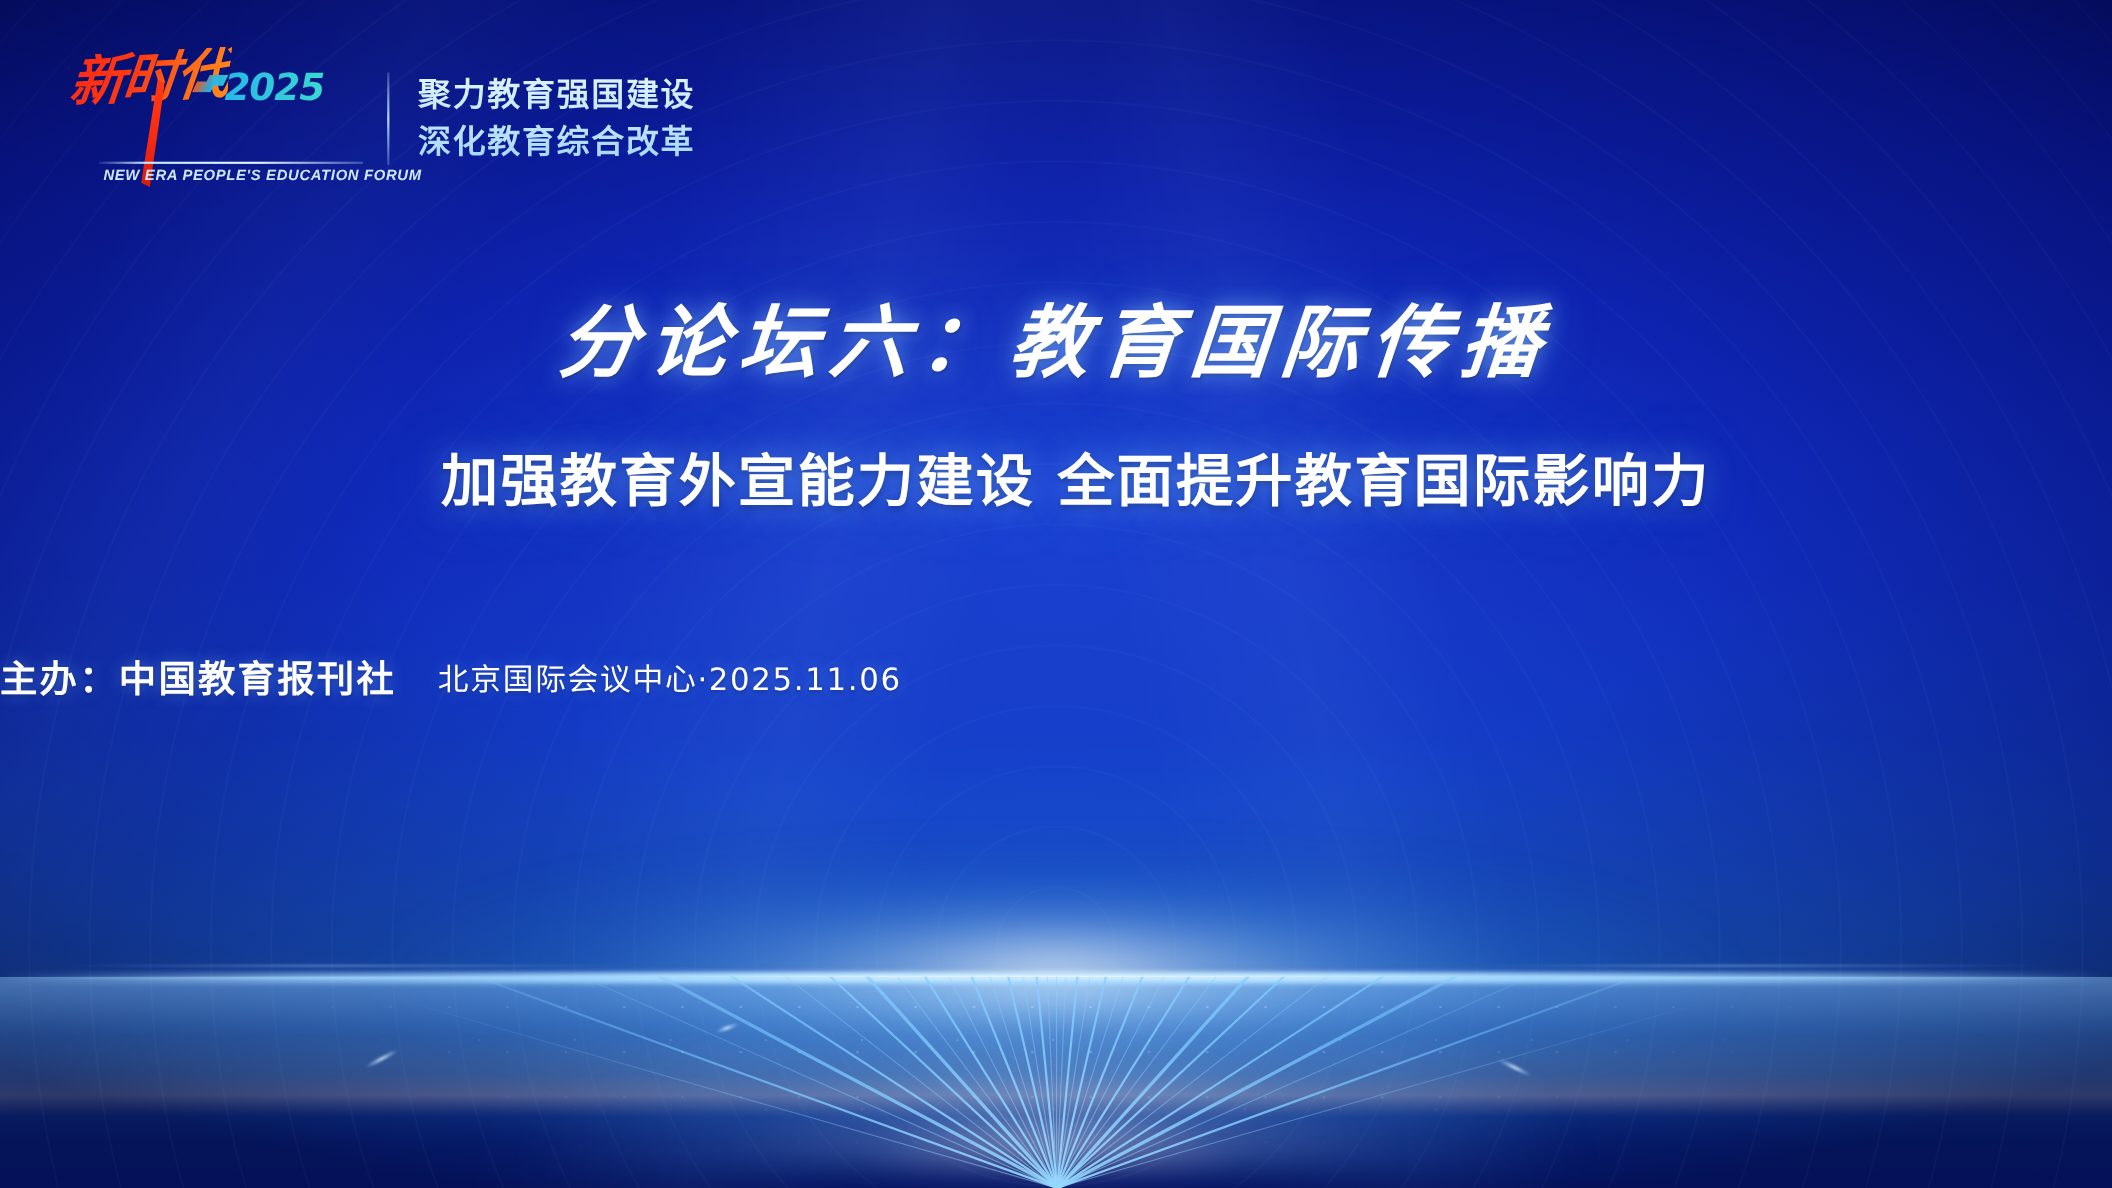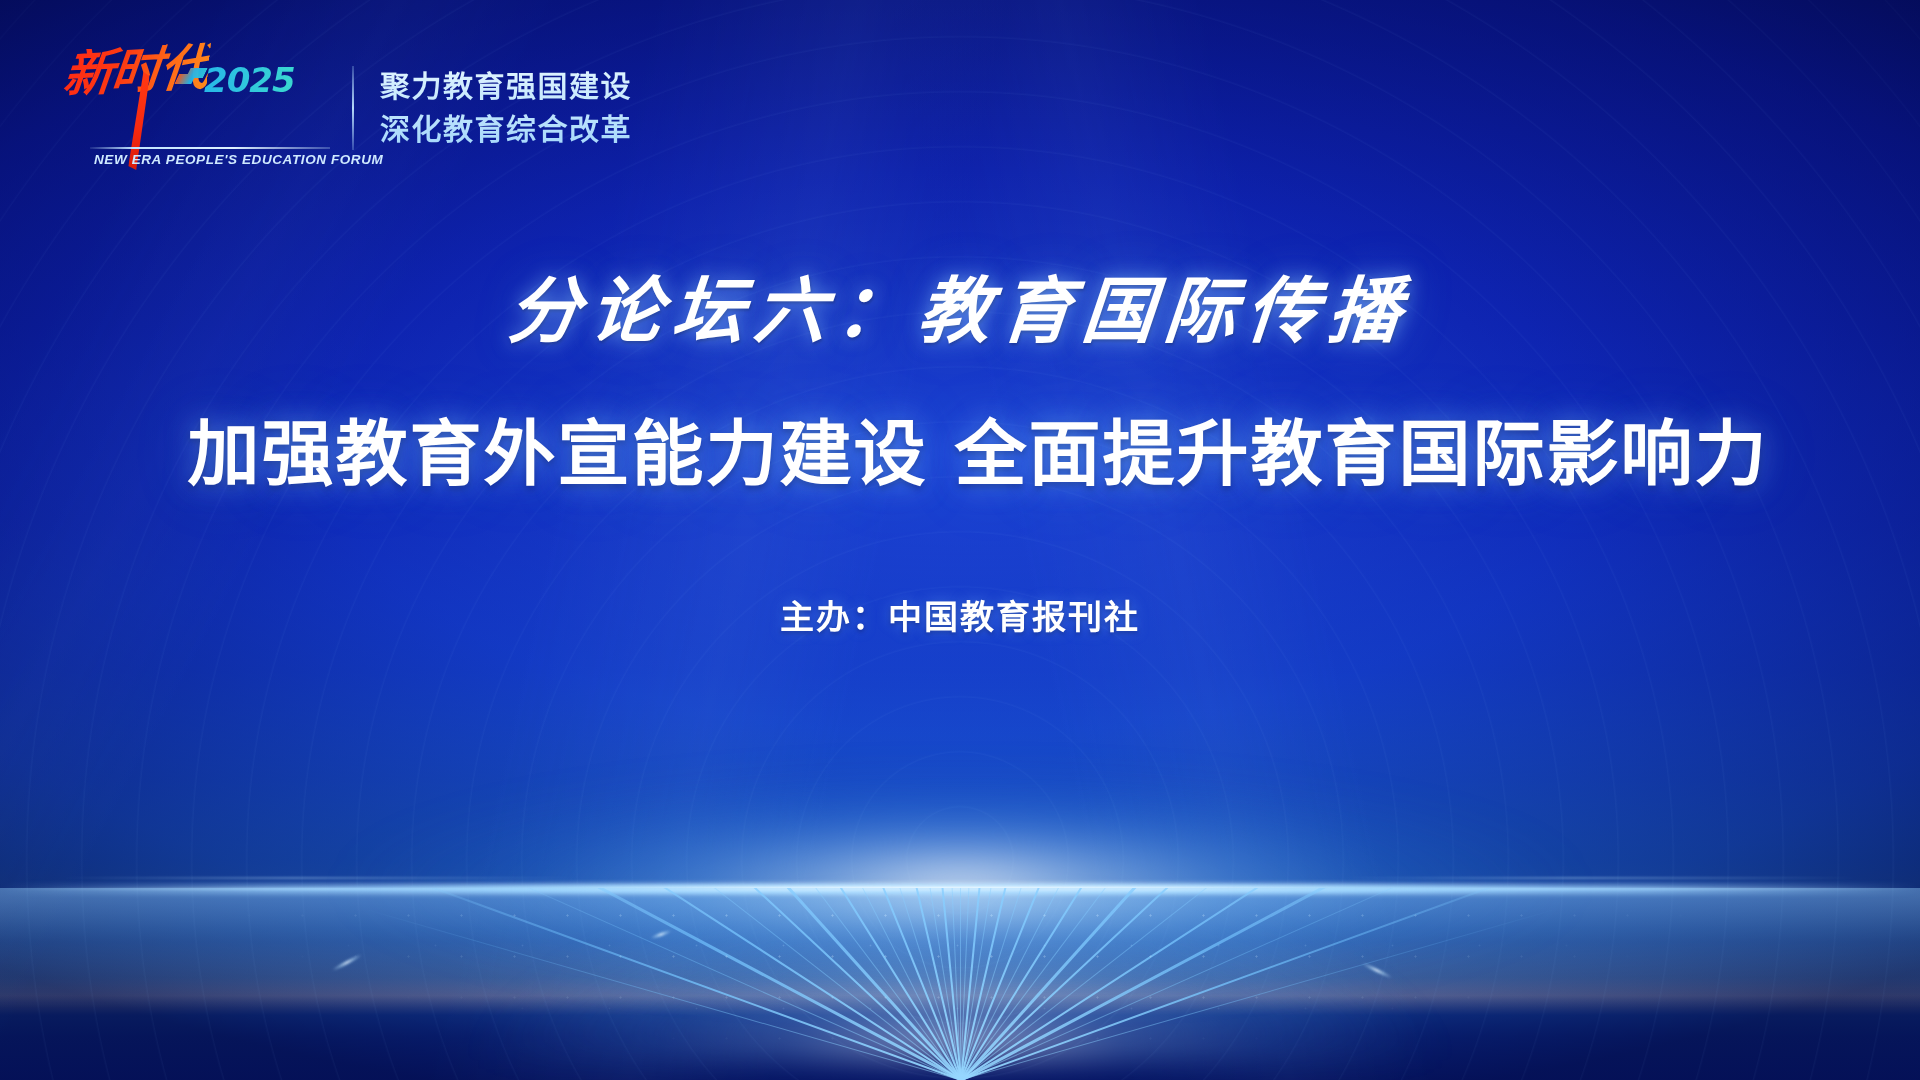--- a/index.html
+++ b/index.html
@@ -367,38 +367,38 @@
       0 0 44px rgba(90,165,255,0.35),
       1px 2px 3px rgba(8,20,90,0.55);
     transform: skewX(-5deg);
   }
 
   .headline {
     position: absolute;
     left: 0; right: 0;
     top: 395px;
     font-family: "DejaVu Sans", "Liberation Sans", sans-serif;
-    font-size: 72px;
+    font-size: 52px;
     font-weight: 800;
     letter-spacing: 2px;
     color: #ffffff;
     white-space: nowrap;
     text-shadow:
       0 0 26px rgba(130,195,255,0.50),
       0 0 60px rgba(70,150,250,0.30),
       0 3px 6px rgba(6,16,80,0.50);
     margin-left: 36px;
   }
 
   .info-lines {
     position: absolute;
     left: 0; right: 0;
     top: 590px;
     display: flex;
-    flex-direction: column;
+    flex-direction: row;
     align-items: center;
     gap: 38px;
   }
   .info-line {
     font-family: "DejaVu Sans", "Liberation Sans", sans-serif;
     color: #ffffff;
     letter-spacing: 2px;
     white-space: nowrap;
     text-shadow: 0 0 14px rgba(120,185,255,0.45), 0 2px 4px rgba(6,16,80,0.45);
   }
@@ -490,17 +490,18 @@
   </div>
 
   <div class="content">
 
     <div class="calligraphy">分论坛六：教育国际传播</div>
 
     <div class="headline">加强教育外宣能力建设  全面提升教育国际影响力</div>
 
     <div class="info-lines">
       <div class="info-line l1">主办：中国教育报刊社</div>
+      <div class="info-line l3">北京国际会议中心·2025.11.06</div>
     </div>
 
   </div>
 
 </div>
 
 </body></html>

